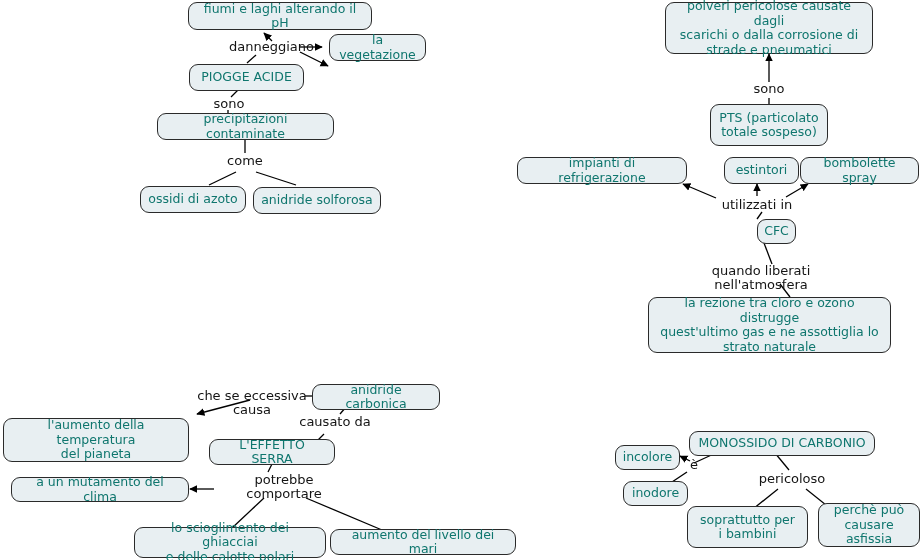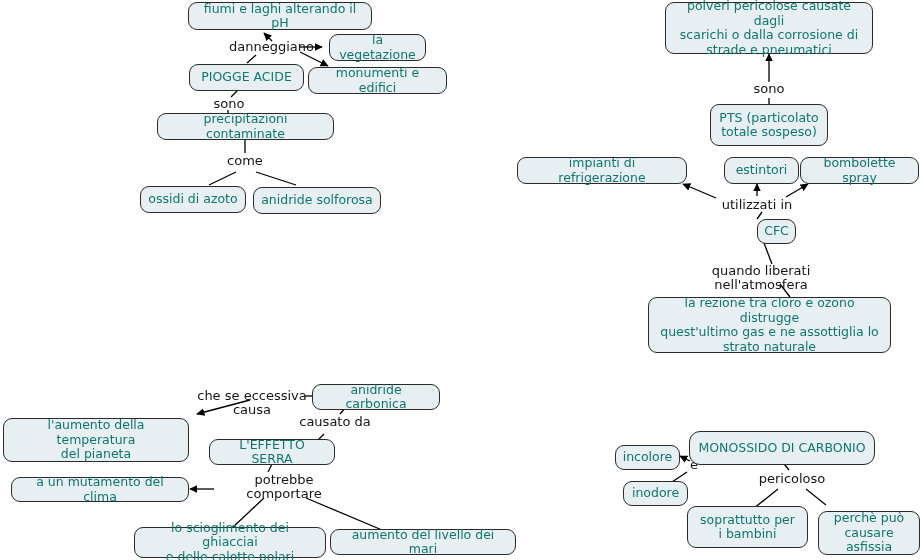--- a/index.html
+++ b/index.html
@@ -102,21 +102,20 @@
       <line x1="806" y1="489" x2="826" y2="505"></line>
     </g>
   </svg>
 
   <div class="node" style="left:188px; top:2px; width:184px; height:28px;">fiumi e laghi alterando il pH</div>
 
   <div class="link-label" style="left:229px; top:40px; width:72px;">danneggiano</div>
 
   <div class="node" style="left:329px; top:34px; width:97px; height:27px;">la vegetazione</div>
 
-  <div class="node" style="left:308px; top:67px; width:139px; height:27px;">monumenti e edifici</div>
 
   <div class="node" style="left:189px; top:64px; width:115px; height:27px;">PIOGGE ACIDE</div>
 
   <div class="link-label" style="left:208px; top:97px; width:42px;">sono</div>
 
   <div class="node" style="left:157px; top:113px; width:177px; height:27px;">precipitazioni contaminate</div>
 
   <div class="link-label" style="left:224px; top:154px; width:42px;">come</div>
 
   <div class="node" style="left:140px; top:186px; width:106px; height:27px;">ossidi di azoto</div>
@@ -162,29 +161,29 @@
 
   <div class="node" style="left:11px; top:477px; width:178px; height:25px;">a un mutamento del clima</div>
 
   <div class="link-label" style="left:215px; top:473px; width:138px;">potrebbe comportare</div>
 
   <div class="node" style="left:134px; top:527px; width:192px; height:31px;">lo scioglimento dei ghiacciai
 e delle calotte polari</div>
 
   <div class="node" style="left:330px; top:529px; width:186px; height:26px;">aumento del livello dei mari</div>
 
-  <div class="node" style="left:689px; top:431px; width:186px; height:34px;border-radius:11px;">MONOSSIDO DI CARBONIO</div>
+  <div class="node" style="left:689px; top:431px; width:186px; height:25px;">MONOSSIDO DI CARBONIO</div>
 
   <div class="node" style="left:615px; top:445px; width:65px; height:25px;">incolore</div>
 
   <div class="link-label" style="left:686px; top:458px; width:16px;">è</div>
 
   <div class="node" style="left:623px; top:481px; width:65px; height:25px;">inodore</div>
 
   <div class="link-label" style="left:758px; top:472px; width:68px;">pericoloso</div>
 
   <div class="node" style="left:687px; top:506px; width:121px; height:42px;">soprattutto per
 i bambini</div>
 
-  <div class="node" style="left:818px; top:503px; width:102px; height:44px;margin-top:8px;">perchè può
+  <div class="node" style="left:818px; top:503px; width:102px; height:44px;">perchè può
 causare asfissia</div>
 
 </div>
 
 </body></html>

